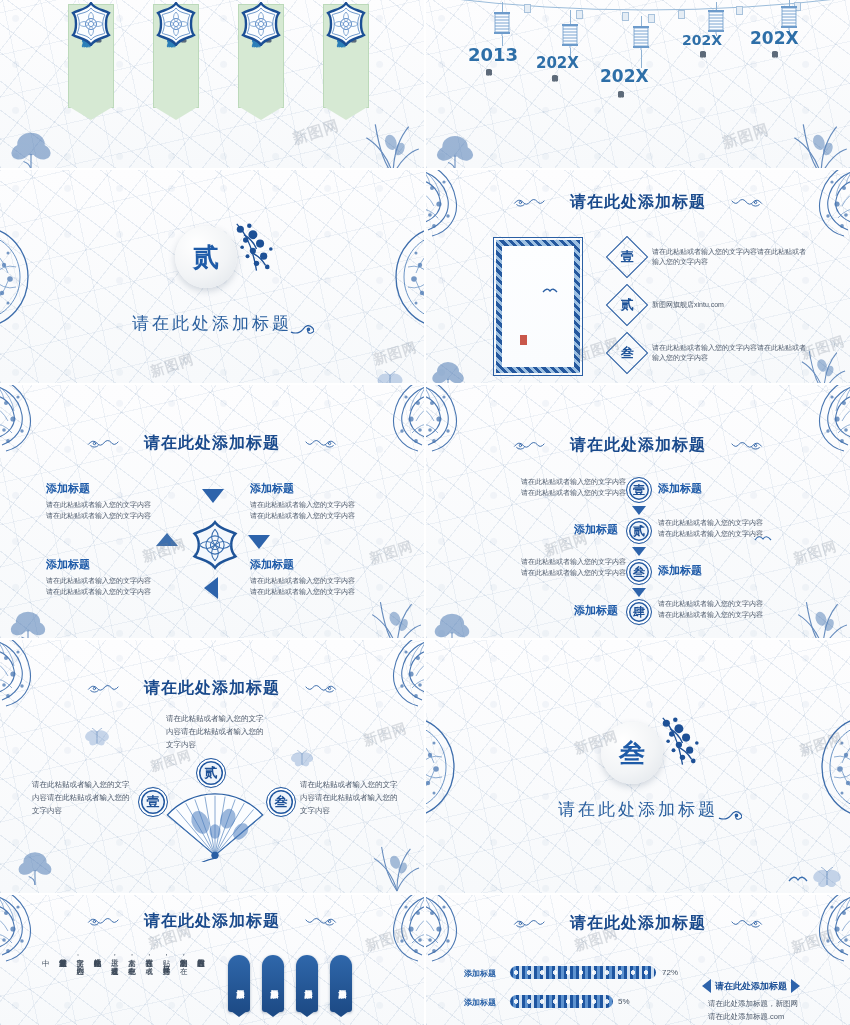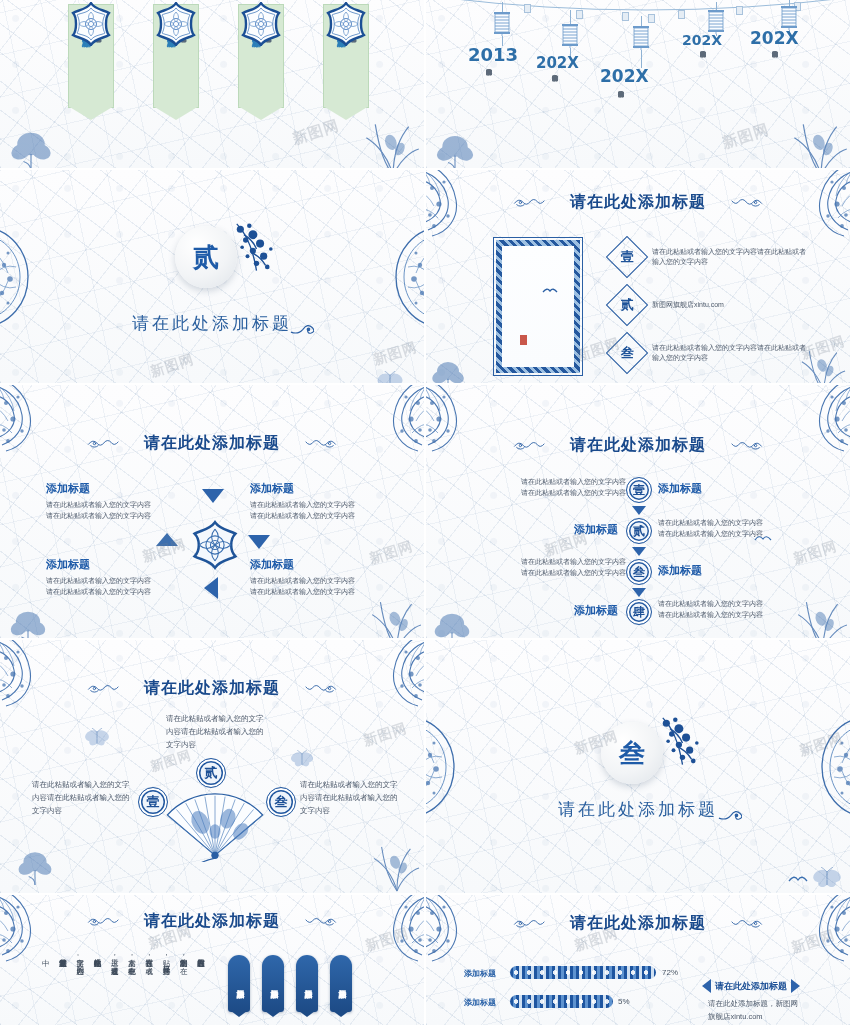--- a/index.html
+++ b/index.html
@@ -876,20 +876,20 @@
       <div class="plabel" style="left:38px;top:102px;">添加标题</div>
       <div class="pbar" style="left:84px;top:100px;width:103px;"></div>
       <div class="pval" style="left:192px;top:102px;">5%</div>
 
       <div style="position:absolute;left:276px;top:84px;display:flex;align-items:center;gap:4px;">
         <div class="tri lf" style="border-top-width:7px;border-bottom-width:7px;border-right-width:9px;"></div>
         <span style="color:#1d5096;font-size:9px;font-weight:bold;">请在此处添加标题</span>
         <div class="tri rt" style="border-top-width:7px;border-bottom-width:7px;border-left-width:9px;"></div>
       </div>
       <div class="body-txt" style="position:absolute;left:282px;top:103px;font-size:7.5px;">请在此处添加标题，新图网</div>
-      <div class="body-txt" style="position:absolute;left:282px;top:116px;font-size:7.5px;">旗舰店xintu.com</div>
+      <div class="body-txt" style="position:absolute;left:282px;top:116px;font-size:7.5px;">请在此处添加标题.com</div>
 
       <div class="wm" style="left:148px;top:36px;font-size:14px;">新图网</div>
       <div class="wm" style="right:14px;top:38px;font-size:14px;">新图网</div>
     </div>
   </section>
 
 </div>
 
 </body></html>

